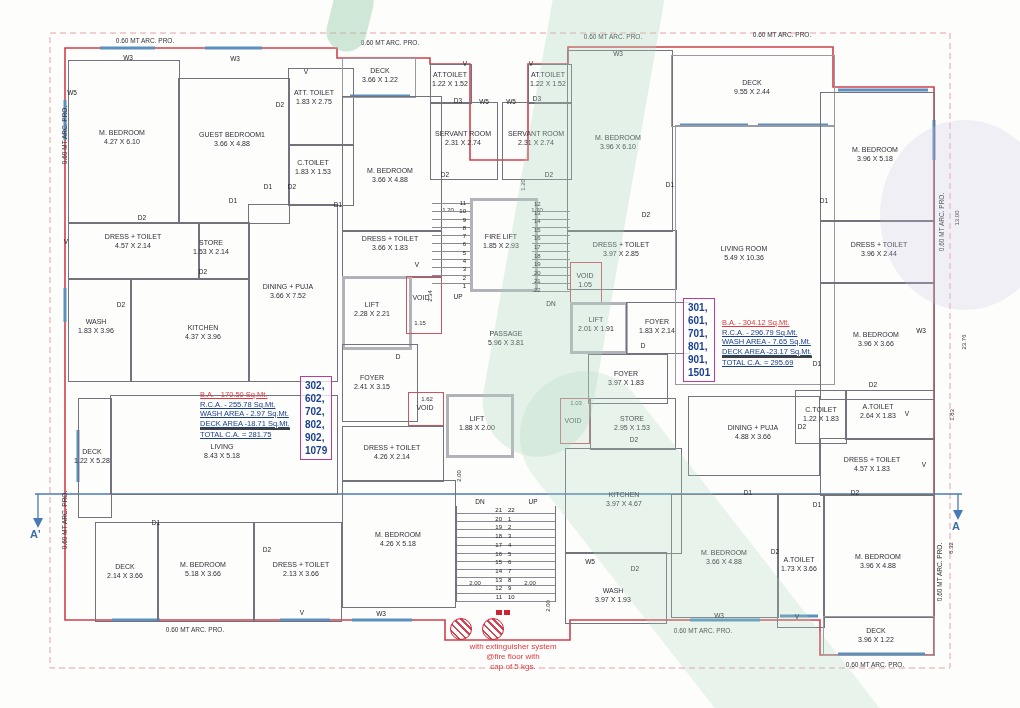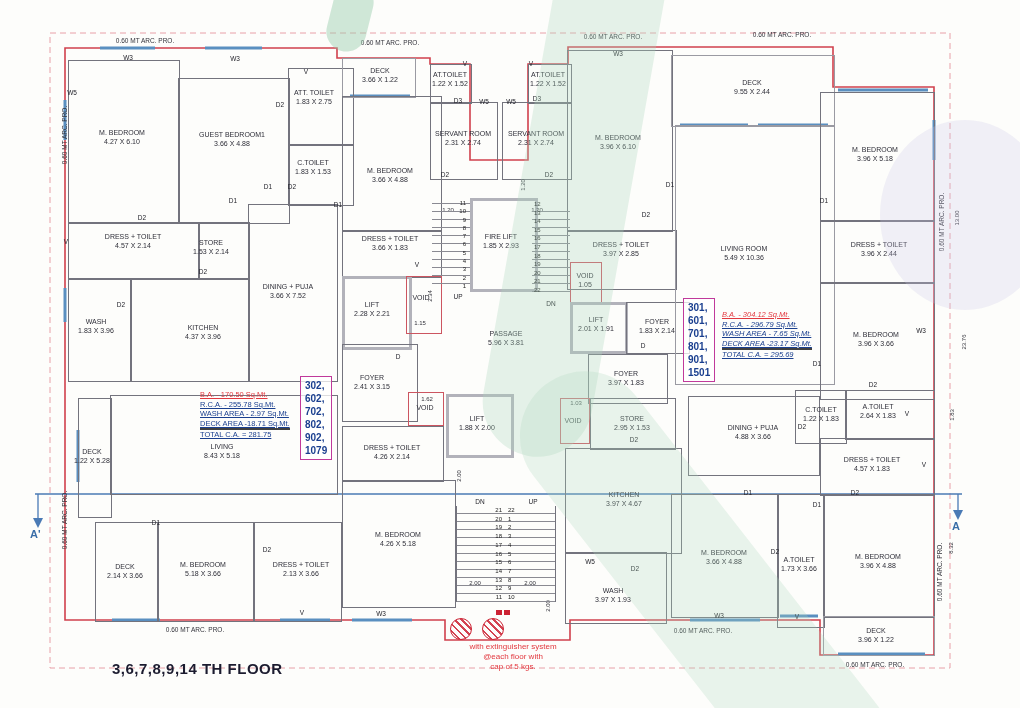--- a/index.html
+++ b/index.html
@@ -491,42 +491,41 @@
         <div class="statline total">TOTAL C.A. = 281.75</div>
       </div>
     <div class="flatbox" id="right-flats" style="left:683px;top:298px;">
         <div class="flat">301,</div>
         <div class="flat">601,</div>
         <div class="flat">701,</div>
         <div class="flat">801,</div>
         <div class="flat">901,</div>
         <div class="flat">1501</div>
       </div>
-    <div class="stats" id="right-stats" style="left:722px;top:310px;font-style:italic;">
+    <div class="stats" id="right-stats" style="left:722px;top:318px;">
         <div class="statline red">B.A. - 304.12 Sq.Mt.</div>
         <div class="statline">R.C.A. - 296.79 Sq.Mt.</div>
         <div class="statline">WASH AREA - 7.65 Sq.Mt.</div>
         <div class="statline">DECK AREA  -23.17 Sq.Mt.</div>
         <div class="statline total">TOTAL C.A. = 295.69</div>
       </div>
 
     <div class="fire-sym" style="left:450px;top:618px;"></div>
     <div class="fire-sym" style="left:482px;top:618px;"></div>
     <div class="fire-sq" style="left:496px;top:610px;"></div>
     <div class="fire-sq" style="left:504px;top:610px;"></div>
     <div id="fire-note">
         <div>with extinguisher system</div>
-        <div>@each floor with</div>
+        <div>@fire floor with</div>
         <div>cap of 5 kgs.</div>
       </div>
 
     <div class="seclabel" style="left:30px;top:528px;">A'</div>
     <div class="seclabel" style="left:952px;top:520px;">A</div>
 
-    <div id="floor-title">3,6,7,8,9,14 TH FLOOR</div>
   </div>
 
   <div class="layer" id="wm-layer">
     <div class="wm" style="left:520px;top:-80px;width:110px;height:540px;background:rgba(173,216,188,0.30);transform:rotate(10deg);"></div>
     <div class="wm" style="left:640px;top:330px;width:130px;height:520px;background:rgba(173,216,188,0.26);transform:rotate(-38deg);"></div>
     <div class="wm" style="left:330px;top:-18px;width:40px;height:70px;background:rgba(150,205,170,0.45);transform:rotate(14deg);"></div>
     <div class="wm" style="left:880px;top:120px;width:170px;height:190px;border-radius:50%;background:rgba(205,200,230,0.25);"></div>
   </div>
 </div>
 

